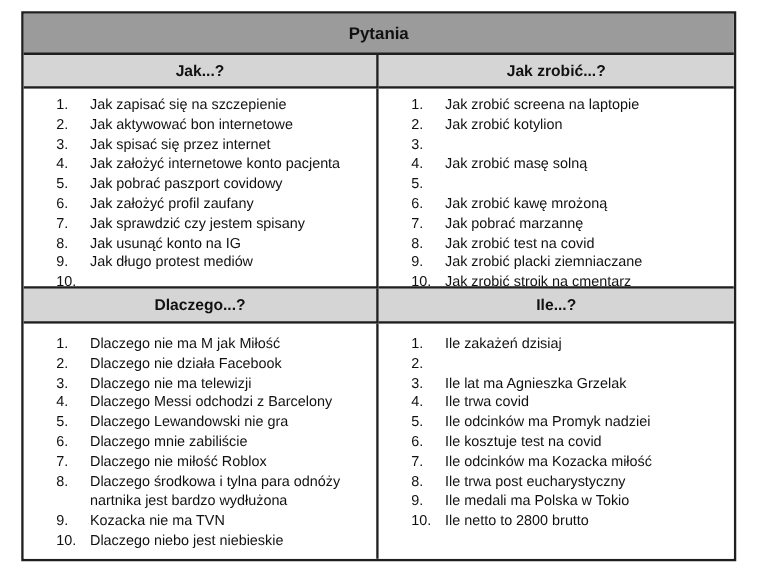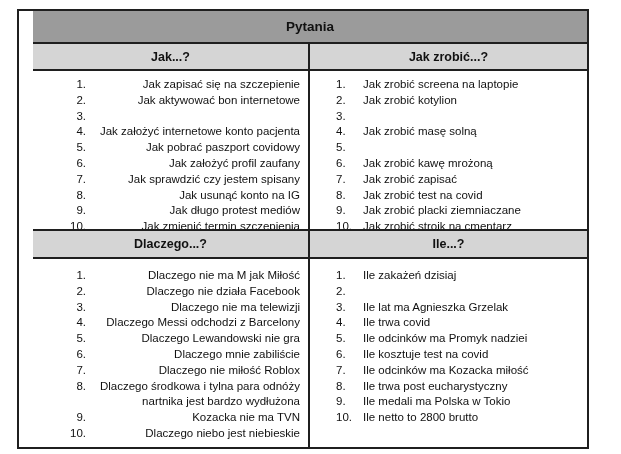--- a/index.html
+++ b/index.html
@@ -18,21 +18,20 @@
     color:var(--text);
     overflow:hidden;
   }
   .qtable{
     position:absolute;
     left:17px;top:9px;
     width:572px;height:440px;
     border:2px solid var(--border);
     display:flex;flex-direction:column;
     background:#fff;
-    padding-left:14px;
   }
   .title-row{
     height:33px;flex:0 0 33px;
     background:var(--title-bg);
     border-bottom:2px solid var(--border);
     display:flex;align-items:center;justify-content:center;
     font-weight:bold;font-size:13.5px;
   }
   .grid{
     flex:1;
@@ -44,21 +43,21 @@
     background:var(--header-bg);
     border-bottom:2px solid var(--border);
     display:flex;align-items:center;justify-content:center;
     font-weight:bold;font-size:12.5px;
   }
   .ccell{
     background:#fff;
     overflow:hidden;
   }
   .row1{border-bottom:2px solid var(--border);}
-  .c-left{border-right:2px solid var(--border);text-align:right;}
+  .c-left{border-right:2px solid var(--border);}
   .ccell ol{
     list-style:none;
     margin:0;
     padding:6px 6px 0 26px;
     font-size:11.5px;
     line-height:15.8px;
   }
   .ccell.low ol{padding-top:9px;}
   .ccell li{display:flex;}
   .ccell .num{flex:0 0 27px;}
@@ -78,20 +77,21 @@
             <li>
               <span class="num">1.</span>
               <span class="txt">Jak zapisać się na szczepienie</span>
             </li>
             <li>
               <span class="num">2.</span>
               <span class="txt">Jak aktywować bon internetowe</span>
             </li>
             <li>
               <span class="num">3.</span>
+              <span class="txt">Jak spisać się przez internet</span>
             </li>
             <li>
               <span class="num">4.</span>
               <span class="txt">Jak założyć internetowe konto pacjenta</span>
             </li>
             <li>
               <span class="num">5.</span>
               <span class="txt">Jak pobrać paszport covidowy</span>
             </li>
             <li>
@@ -105,21 +105,20 @@
             <li>
               <span class="num">8.</span>
               <span class="txt">Jak usunąć konto na IG</span>
             </li>
             <li>
               <span class="num">9.</span>
               <span class="txt">Jak długo protest mediów</span>
             </li>
             <li>
               <span class="num">10.</span>
-              <span class="txt">Jak zmienić termin szczepienia</span>
             </li>
           </ol>
         </div>
       <div class="ccell row1">
           <ol>
             <li>
               <span class="num">1.</span>
               <span class="txt">Jak zrobić screena na laptopie</span>
             </li>
             <li>
@@ -135,21 +134,21 @@
             </li>
             <li>
               <span class="num">5.</span>
             </li>
             <li>
               <span class="num">6.</span>
               <span class="txt">Jak zrobić kawę mrożoną</span>
             </li>
             <li>
               <span class="num">7.</span>
-              <span class="txt">Jak zrobić zapisać</span>
+              <span class="txt">Jak pobrać marzannę</span>
             </li>
             <li>
               <span class="num">8.</span>
               <span class="txt">Jak zrobić test na covid</span>
             </li>
             <li>
               <span class="num">9.</span>
               <span class="txt">Jak zrobić placki ziemniaczane</span>
             </li>
             <li>

